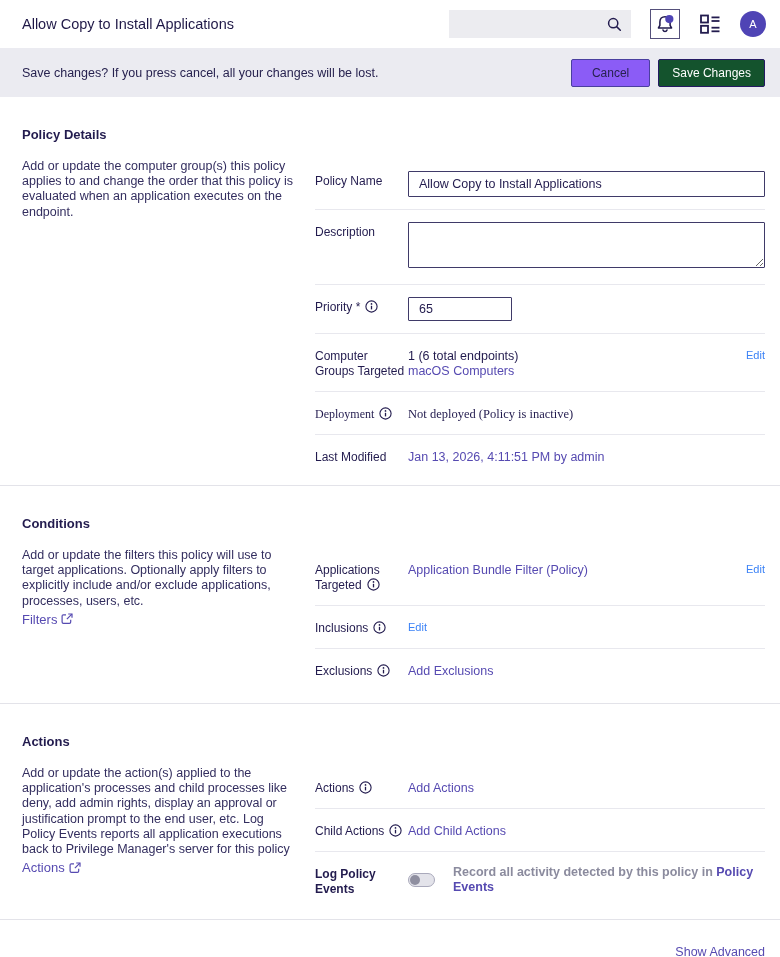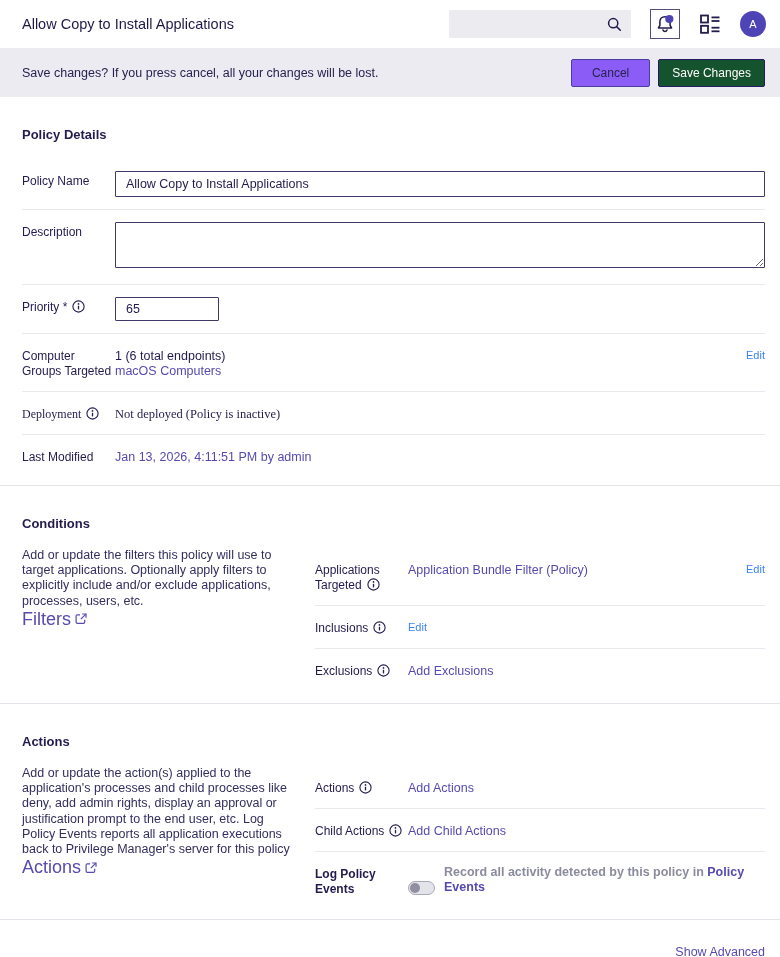--- a/index.html
+++ b/index.html
@@ -63,21 +63,21 @@
     border: 1px solid #251a63;
     padding: 0 13px;
   }
   
   .section { padding: 30px 15px 8px 22px; }
   .section.conditions { padding-bottom: 12px; }
   .section.actions { padding-bottom: 10px; }
   .section h2 { font-size: 13px; font-weight: bold; color: #221b4e; line-height: 16px; margin-bottom: 16px; }
   .section-body { display: flex; align-items: flex-start; }
   .intro-col { width: 272px; flex-shrink: 0; margin-right: 21px; font-size: 12.5px; line-height: 15.2px; color: #332e5f; }
-  .intro-link { display: inline-flex; align-items: center; gap: 4px; color: #564ab1; text-decoration: none; font-size: 18px; margin-top: 3px; }
+  .intro-link { display: inline-flex; align-items: center; gap: 4px; color: #564ab1; text-decoration: none; font-size: 13px; margin-top: 3px; }
   .rows { flex: 1; min-width: 0; }
   .row {
     display: grid;
     grid-template-columns: 93px 1fr auto;
     align-items: flex-start;
     padding: 12px 0;
     border-bottom: 1px solid #e8e8ee;
     font-size: 12.5px;
   }
   .row:last-child { border-bottom: 0; }
@@ -101,21 +101,21 @@
     width: 100%; height: 46px;
     border: 1.5px solid #3f3a68; border-radius: 1px;
     resize: both;
     font-family: "Liberation Sans", sans-serif;
     font-size: 12.5px; color: #221b4e;
     padding: 5px 10px;
     outline: none;
   }
   .priority-input { width: 104px; height: 24px; }
   .stack .line { display: block; }
-  .toggle-row-value { display: flex; align-items: flex-end; gap: 9px; padding-top: 1px; }
+  .toggle-row-value { display: flex; align-items: center; gap: 18px; padding-top: 1px; }
   .toggle {
     width: 27px; height: 14px; border-radius: 8px;
     background: #e3e3ea; border: 1px solid #a9a9bb;
     position: relative; cursor: pointer; flex-shrink: 0;
   }
   .toggle .knob {
     position: absolute; left: 1px; top: 1px;
     width: 10px; height: 10px; border-radius: 50%;
     background: #8f8fa0;
   }
@@ -168,20 +168,21 @@
 
 <div class="banner">
   <div class="banner-msg">Save changes? If you press cancel, all your changes will be lost.</div>
   <button class="btn btn-cancel">Cancel</button>
   <button class="btn btn-save">Save Changes</button>
 </div>
 
 <div class="section">
   <h2>Policy Details</h2>
   <div class="section-body">
+    <div class="intro-col">Add or update the computer group(s) this policy applies to and change the order that this policy is evaluated when an application executes on the endpoint.</div>
     <div class="rows">
 
       <div class="row" style="grid-template-columns:93px 1fr;">
         <div class="row-label">Policy Name</div>
         <div class="row-value no-pad">
           <input class="text-input" value="Allow Copy to Install Applications" style="">
         </div>
       </div>
 
       <div class="row" style="grid-template-columns:93px 1fr;">

